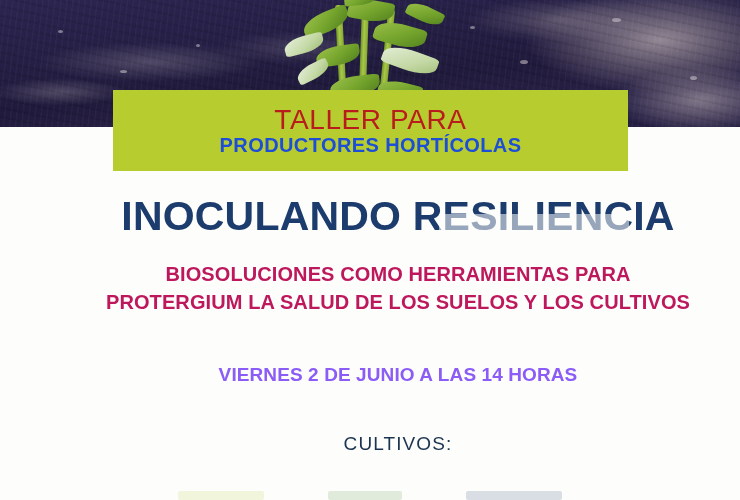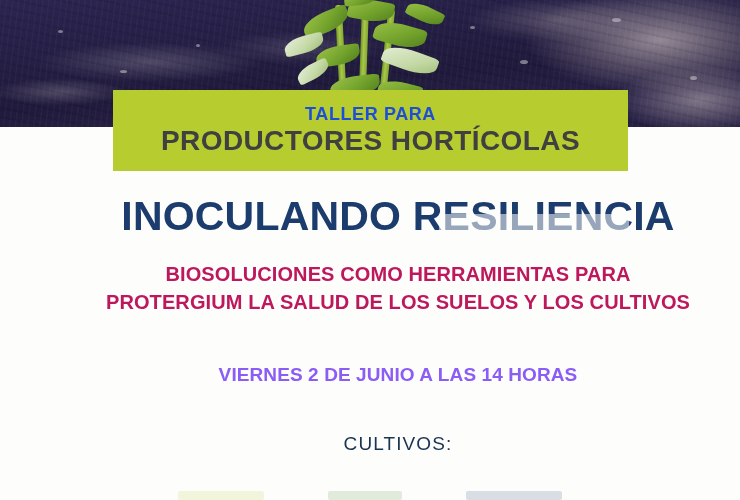--- a/index.html
+++ b/index.html
@@ -93,30 +93,30 @@
     background: #b7cd2f;
     z-index: 5;
     display: flex;
     flex-direction: column;
     align-items: center;
     justify-content: center;
     padding-top: 1px;
     box-sizing: border-box;
   }
   .banner-line1 {
-    color: #1d4ed8;
-    font-size: 18px;
-    font-weight: bold;
+    color: #b91c1c;
+    font-size: 28px;
+    font-weight: normal;
     letter-spacing: 0.6px;
     line-height: 1.05;
     white-space: nowrap;
   }
   .banner-line2 {
-    color: #404040;
-    font-size: 28px;
+    color: #1d4ed8;
+    font-size: 20px;
     font-weight: bold;
     letter-spacing: 0.4px;
     line-height: 1.18;
     white-space: nowrap;
     margin-top: 0;
   }
 
   
   .content {
     position: absolute;

